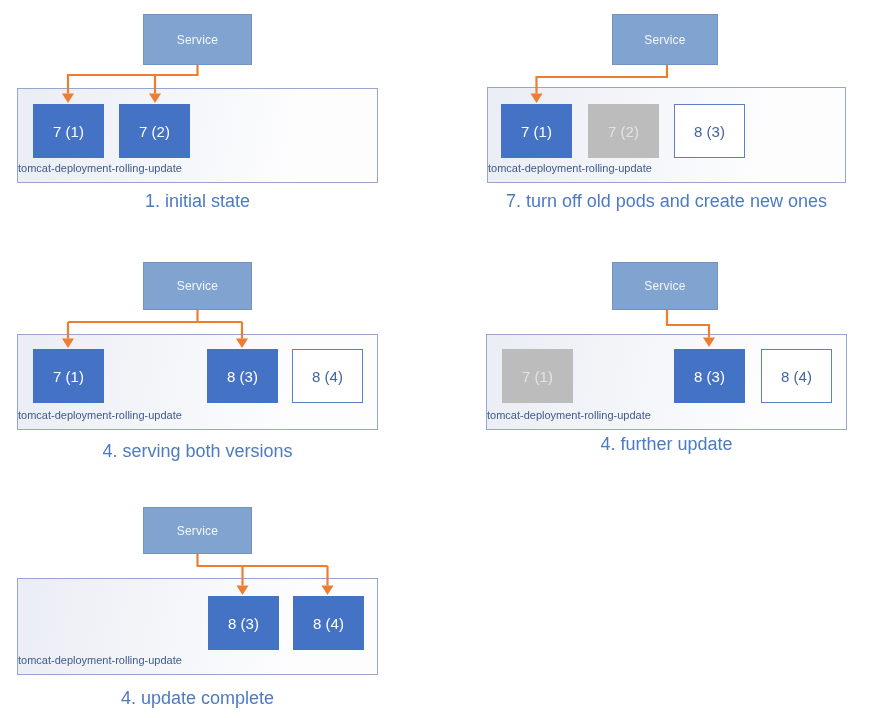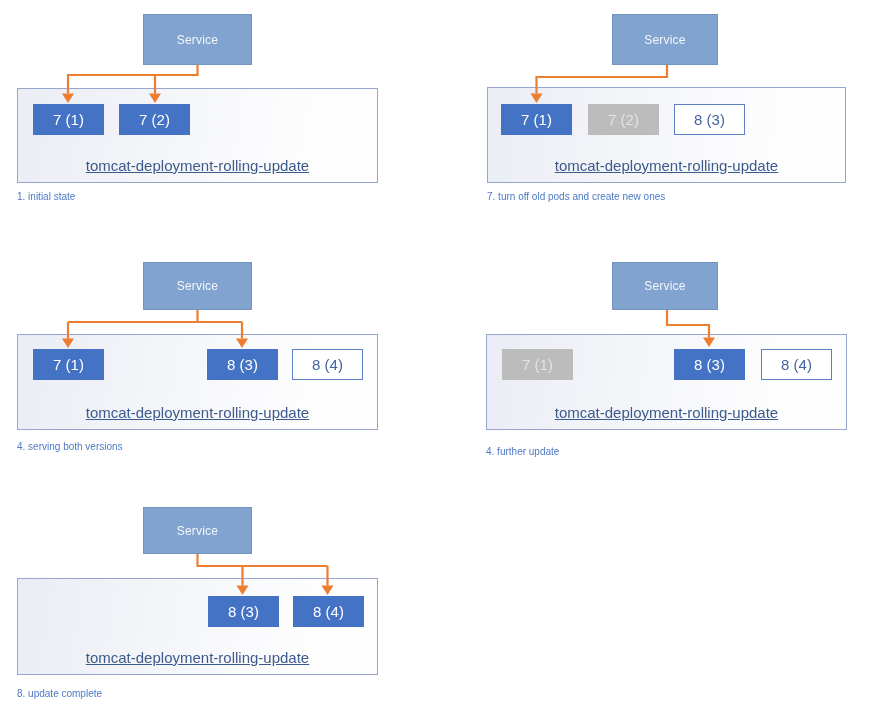--- a/index.html
+++ b/index.html
@@ -16,45 +16,44 @@
     font-size:12px;letter-spacing:.2px;
     box-sizing:border-box;
   }
   .container-box{
     position:absolute;
     background:linear-gradient(100deg,var(--container-fill-from,#eaedf4) 0%,var(--container-fill-to,#fdfdfe) 78%);
     border:1px solid var(--container-border,#96a6cf);
     box-sizing:border-box;
   }
   .pod{
-    position:absolute;width:71px;height:31px;box-sizing:border-box;
+    position:absolute;width:71px;height:54px;box-sizing:border-box;
     display:flex;align-items:center;justify-content:center;
     font-size:15px;
   }
   .pod-active{
     background:var(--pod-active-fill,#4472c4);
     color:var(--pod-active-text,#ffffff);
   }
   .pod-inactive{
     background:var(--pod-inactive-fill,#bcbcbc);
     color:var(--pod-inactive-text,#e3e3e3);
   }
   .pod-new{
     background:#ffffff;
     border:1.5px solid var(--pod-new-border,#5d7fc4);
     color:var(--pod-new-text,#44639f);
   }
   .deploy-label{
     position:absolute;left:0;right:0;bottom:8px;
-    text-align:center;font-size:15px;
+    text-align:left;font-size:11px;
     color:var(--label-text,#3d5a8c);
-    text-decoration:underline;
   }
   .caption{
-    position:absolute;text-align:left;font-size:10px;
+    position:absolute;text-align:center;font-size:18px;
     color:var(--caption-text,#4d7ac4);
   }
   .arrows{
     position:absolute;left:0;top:0;pointer-events:none;
   }
   .arrows path.line{
     fill:none;stroke:var(--arrow,#ed7d31);stroke-width:2.2;
   }
   .arrows path.head{
     fill:var(--arrow,#ed7d31);stroke:none;
@@ -106,33 +105,33 @@
   <section>
     <div class="service" style="left:612px;top:262px;width:106px;height:48px">
       <span>Service</span>
     </div>
     <div class="container-box" style="left:486px;top:334px;width:361px;height:96px">
       <div style="left:15px;top:14px" class="pod pod-inactive">7 (1)</div>
       <div style="left:187px;top:14px" class="pod pod-active">8 (3)</div>
       <div style="left:274px;top:14px" class="pod pod-new">8 (4)</div>
       <div class="deploy-label">tomcat-deployment-rolling-update</div>
     </div>
-    <div class="caption" style="left:486px;top:446px;width:361px">4. further update</div>
+    <div class="caption" style="left:486px;top:434px;width:361px">4. further update</div>
   </section>
 
   <section>
     <div class="service" style="left:143px;top:507px;width:109px;height:47px">
       <span>Service</span>
     </div>
     <div class="container-box" style="left:17px;top:578px;width:361px;height:97px">
       <div style="left:190px;top:17px" class="pod pod-active">8 (3)</div>
       <div style="left:275px;top:17px" class="pod pod-active">8 (4)</div>
       <div class="deploy-label">tomcat-deployment-rolling-update</div>
     </div>
-    <div class="caption" style="left:17px;top:688px;width:361px">8. update complete</div>
+    <div class="caption" style="left:17px;top:688px;width:361px">4. update complete</div>
   </section>
 
   <svg class="arrows" width="870" height="718" viewBox="0 0 870 718">
     <g>
       <path class="line" d="M197.5 65 L197.5 75 L68 75 L68 93.5 M155 75 L155 93.5"></path>
       <path class="head" d="M62 93.5 L74 93.5 L68 103 Z"></path>
       <path class="head" d="M149 93.5 L161 93.5 L155 103 Z"></path>
     </g>
     <g>
       <path class="line" d="M667 65 L667 77 L536.5 77 L536.5 93.5"></path>

